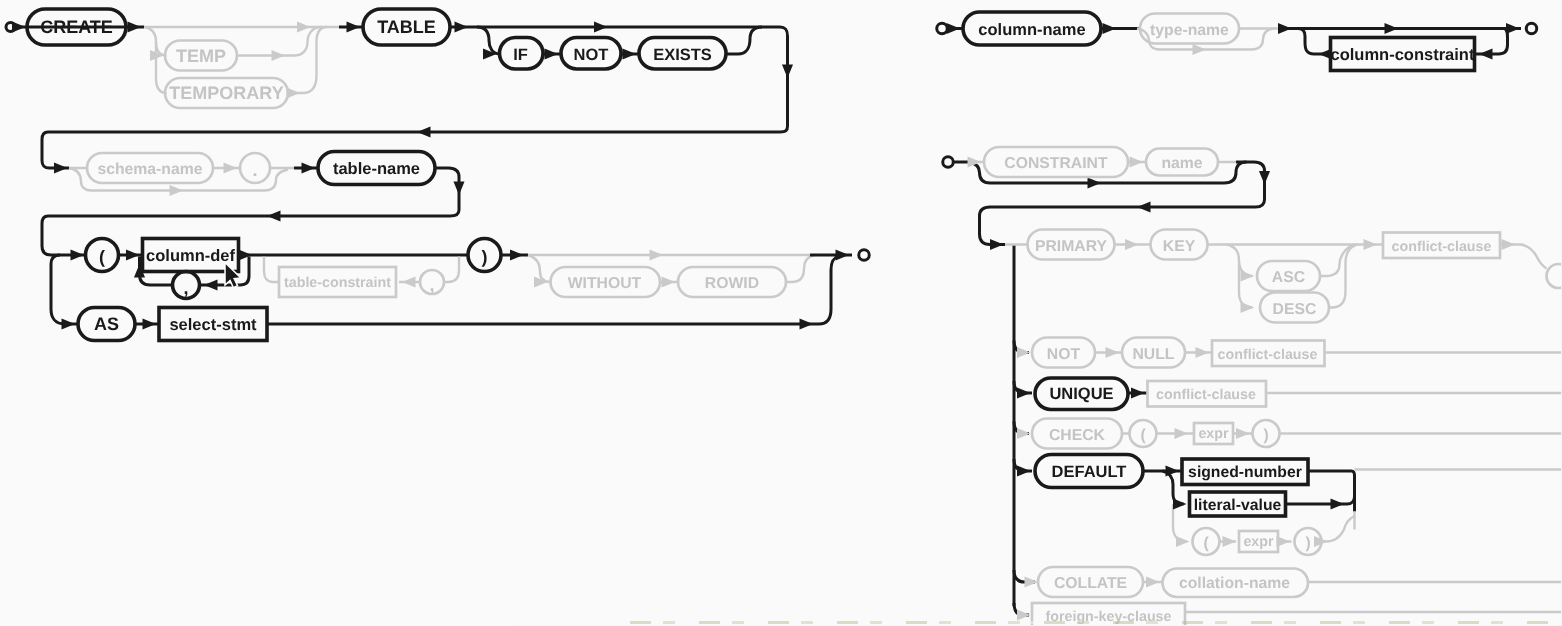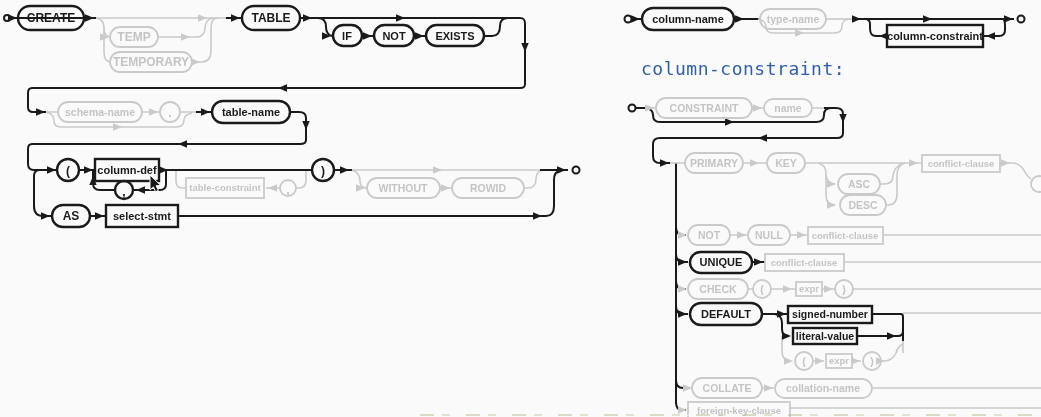--- a/index.html
+++ b/index.html
@@ -209,21 +209,20 @@
   <g>
     <rect class="pillG" x="140" y="9" width="66" height="20" rx="10"></rect>
     <text class="gkwS" x="173" y="23" text-anchor="middle">type-name</text>
   </g>
   <g>
     <rect class="pillB" x="267" y="25" width="96" height="22"></rect>
     <text class="kwS" x="315" y="40" text-anchor="middle">column-constraint</text>
   </g>
 </svg>
 
-<div id="heading">column-constraint:</div>
 
 <svg class="diag" style="left:620px;top:95px" width="421" height="322" viewBox="0 0 421 322">
   <defs>
         <path id="ah3" d="M0,0 L-9,-3.7 L-9,3.7 Z"></path>
       </defs>
   <g>
     <circle class="lnB" cx="12" cy="13" r="3.5"></circle>
     <path class="lnB" d="M15,13 H26"></path>
     <path class="lnG" d="M26,13 H36 M132,13 H144 M192,13 H204"></path>
     <path class="lnB" d="M26,13 C31,14 33,17 33,20 C33,24 35,27 40,27 H196 C202,27 204,24 204,20 C204,16 206,13 211,13"></path>

